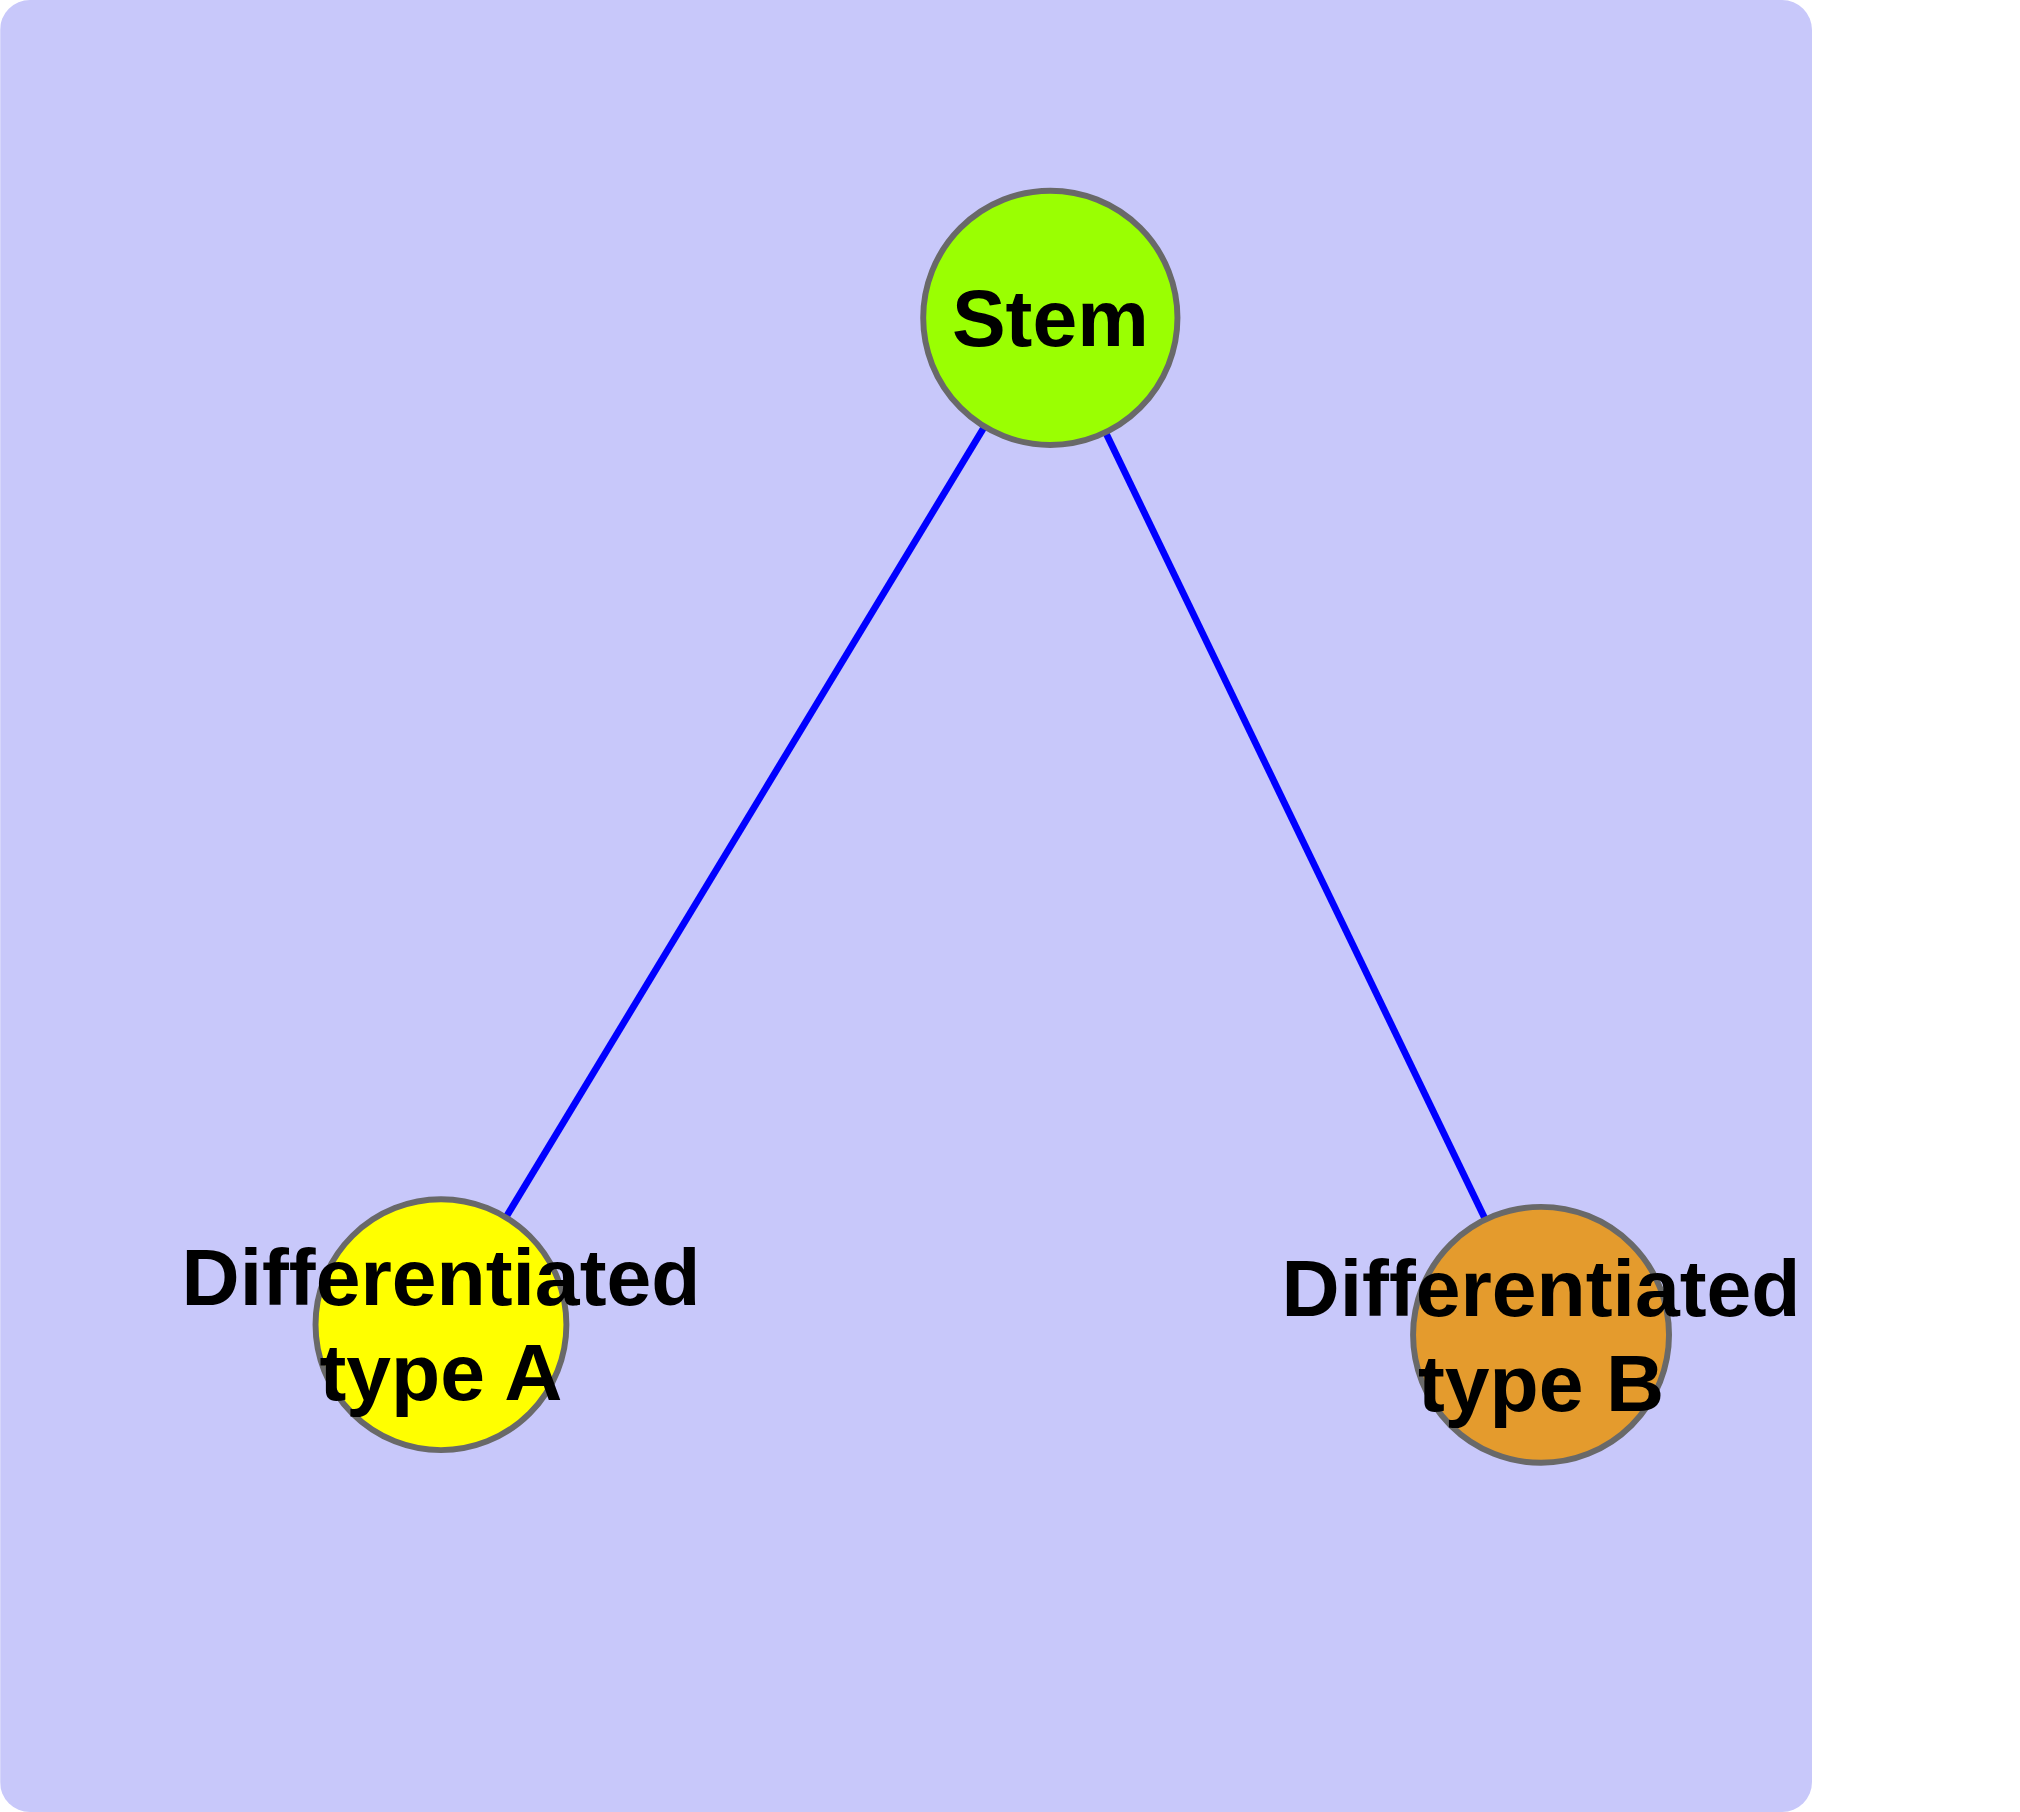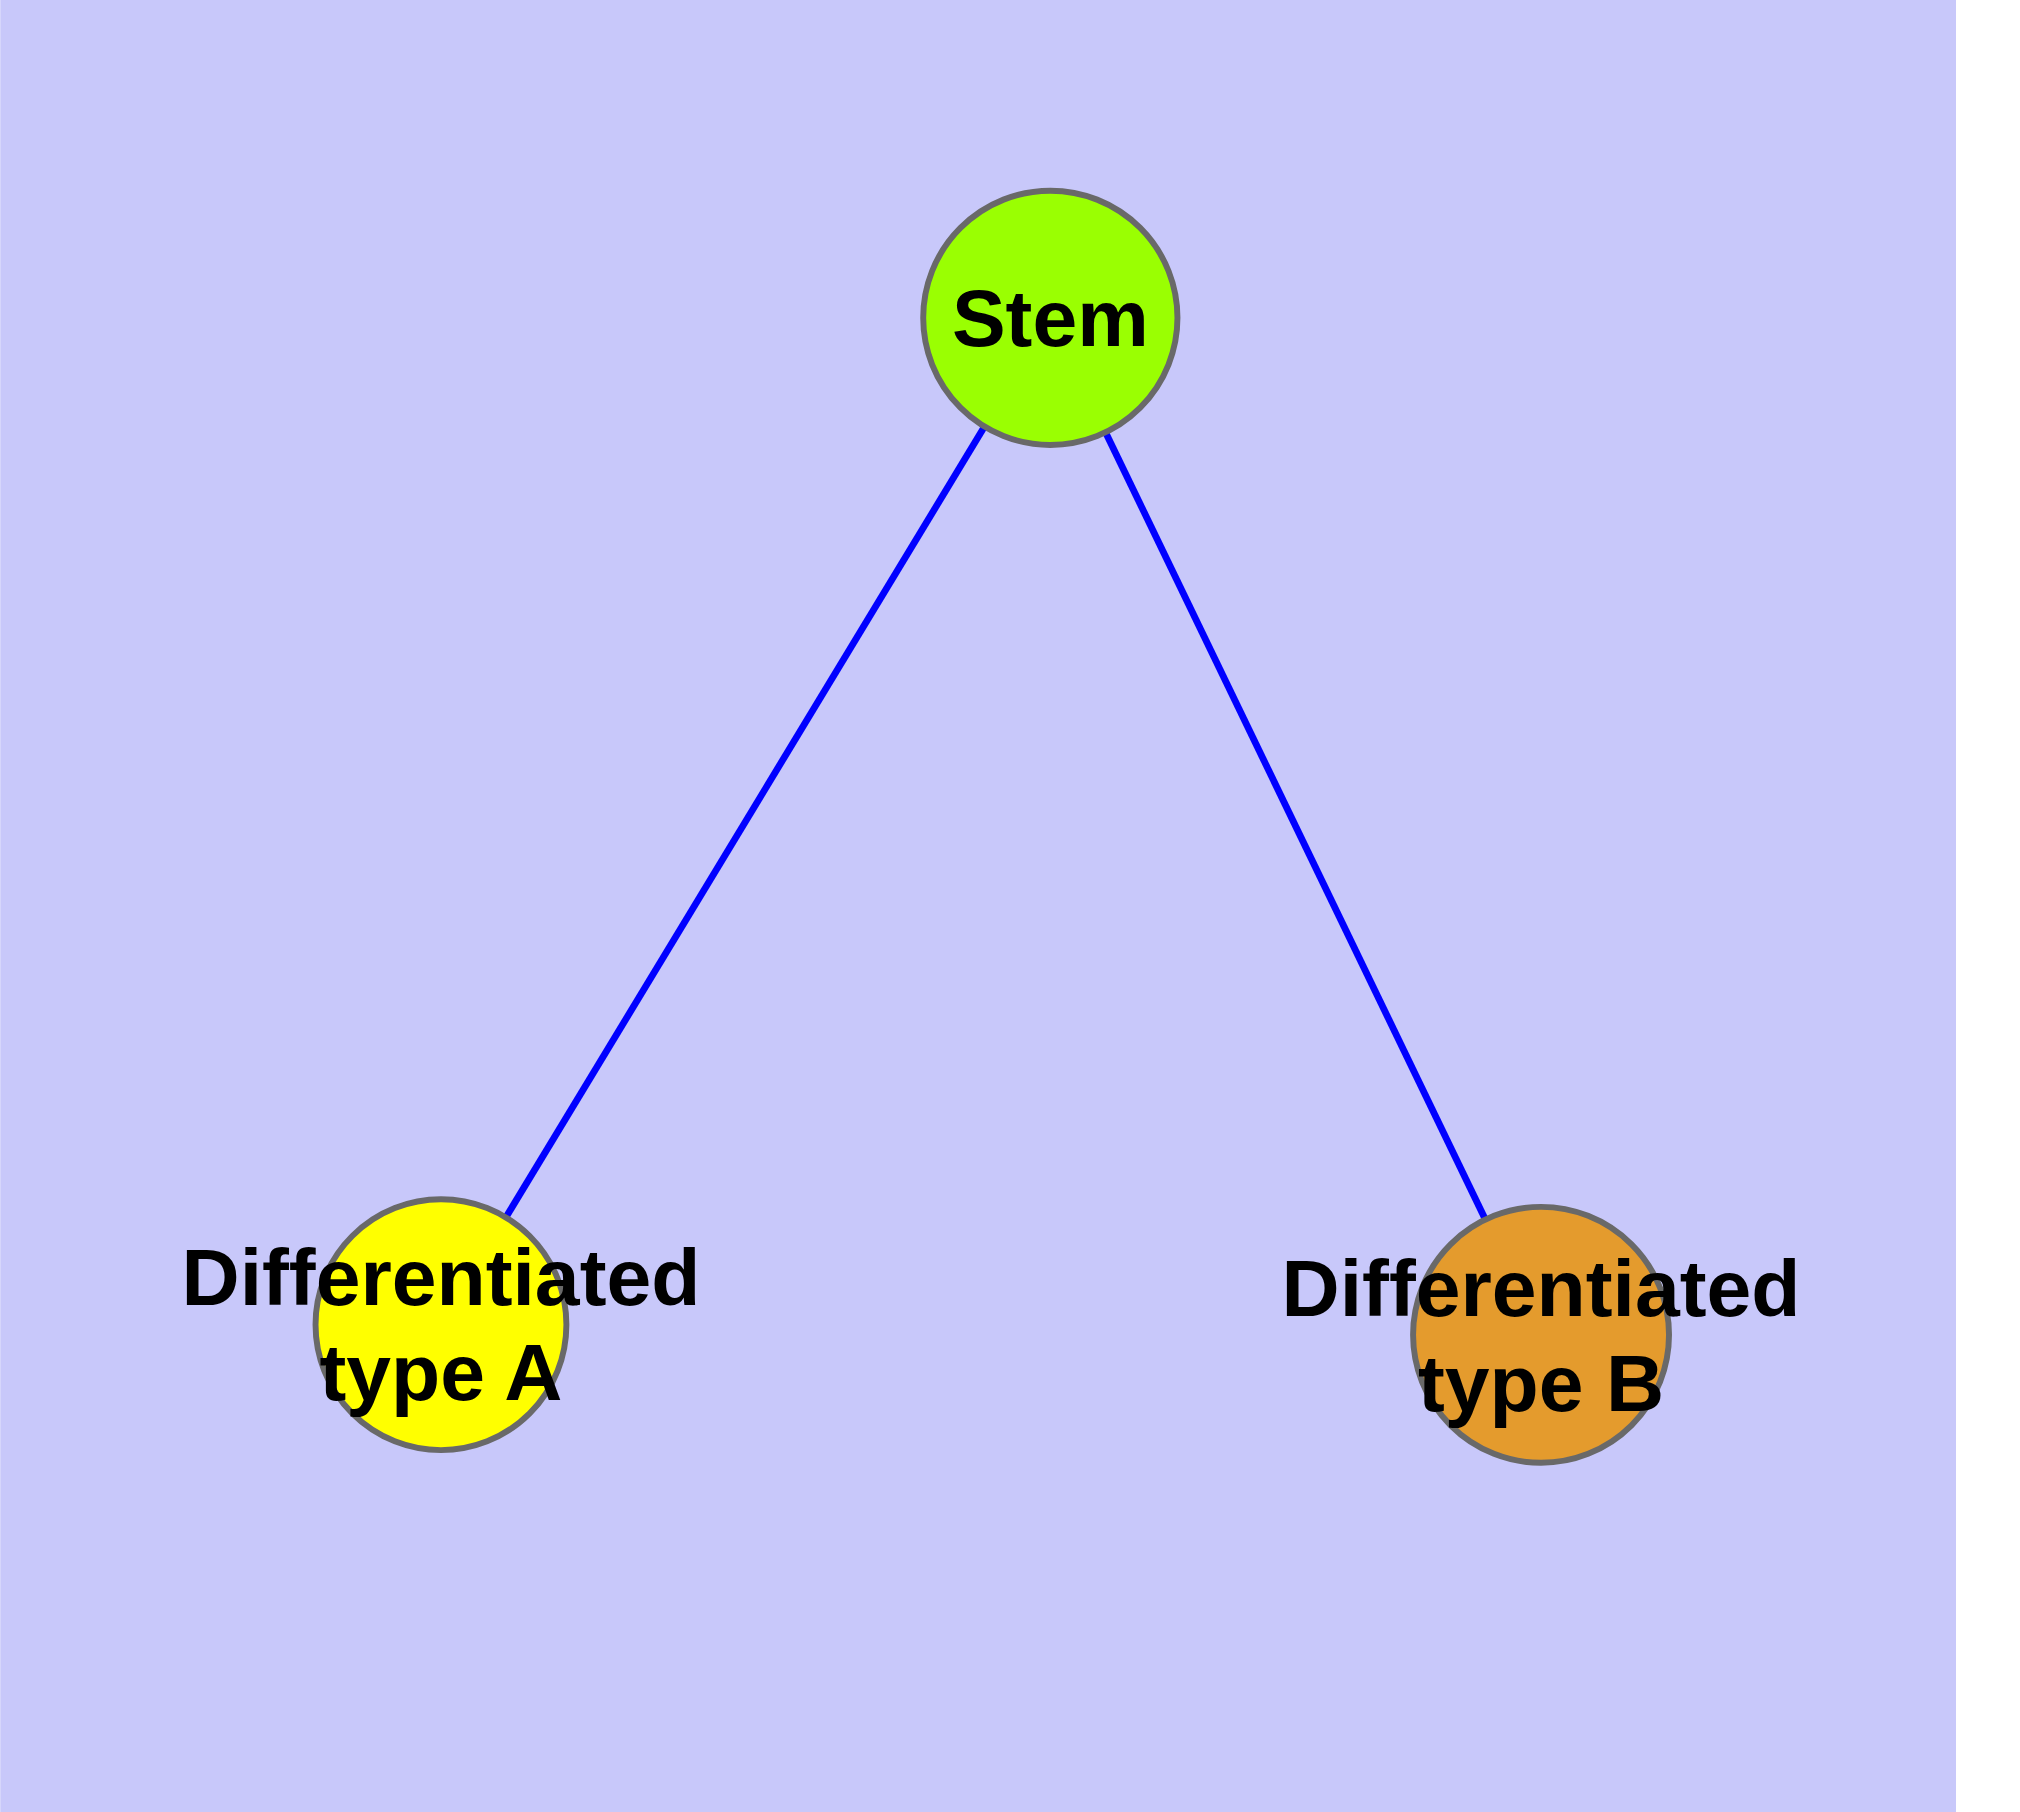--- a/index.html
+++ b/index.html
@@ -26,21 +26,21 @@
     font-weight: bold;
     fill: #000000;
     text-anchor: middle;
     dominant-baseline: auto;
     font-family: "Liberation Sans", "DejaVu Sans", sans-serif;
   }
 </style>
 </head>
 <body>
 
-<div id="canvas" style="width: 1956px; height: 1812px;">
+<div id="canvas" style="width: 1812px; height: 1812px; border-radius: 30px;">
   <svg id="graph-svg" viewBox="0 0 2384 2138" xmlns="http://www.w3.org/2000/svg">
 
     <rect id="bg-rect" x="0" y="0" width="2384" height="2138" fill="#c8c8fa"></rect>
 
     <g>
       <line id="edge-0" x1="1166.511508451431" y1="494.77236155730185" x2="591.4529416693038" y2="1444.938672179231" stroke="#0000ff" stroke-width="8" stroke-linecap="butt"></line>
       <line id="edge-1" x1="1299.838421808341" y1="501.08999338516276" x2="1756.727018035885" y2="1448.0093638049432" stroke="#0000ff" stroke-width="8" stroke-linecap="butt"></line>
     </g>
 
     <g>

